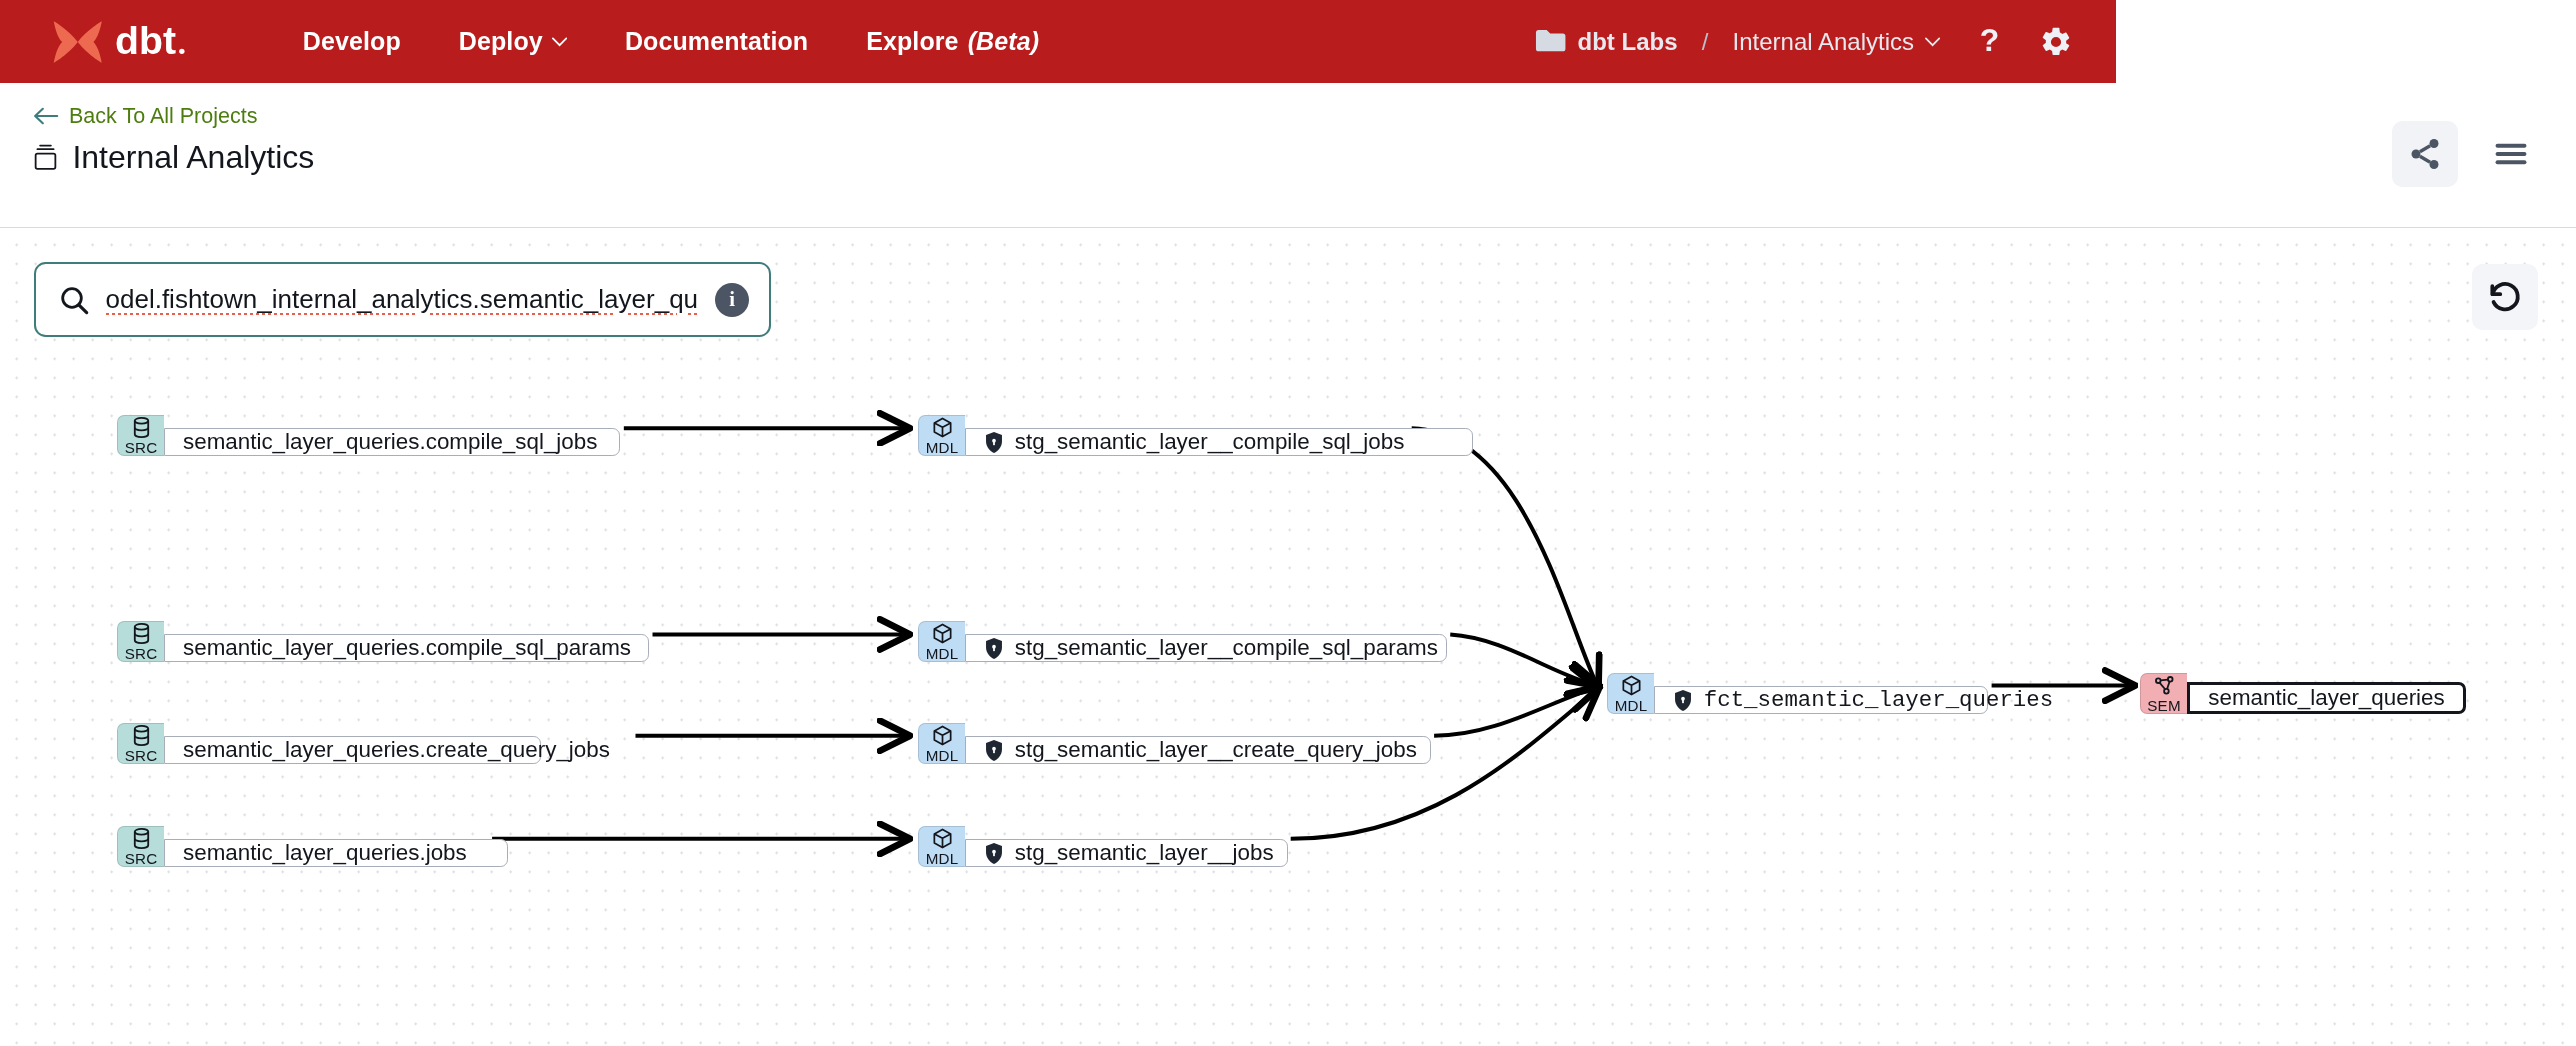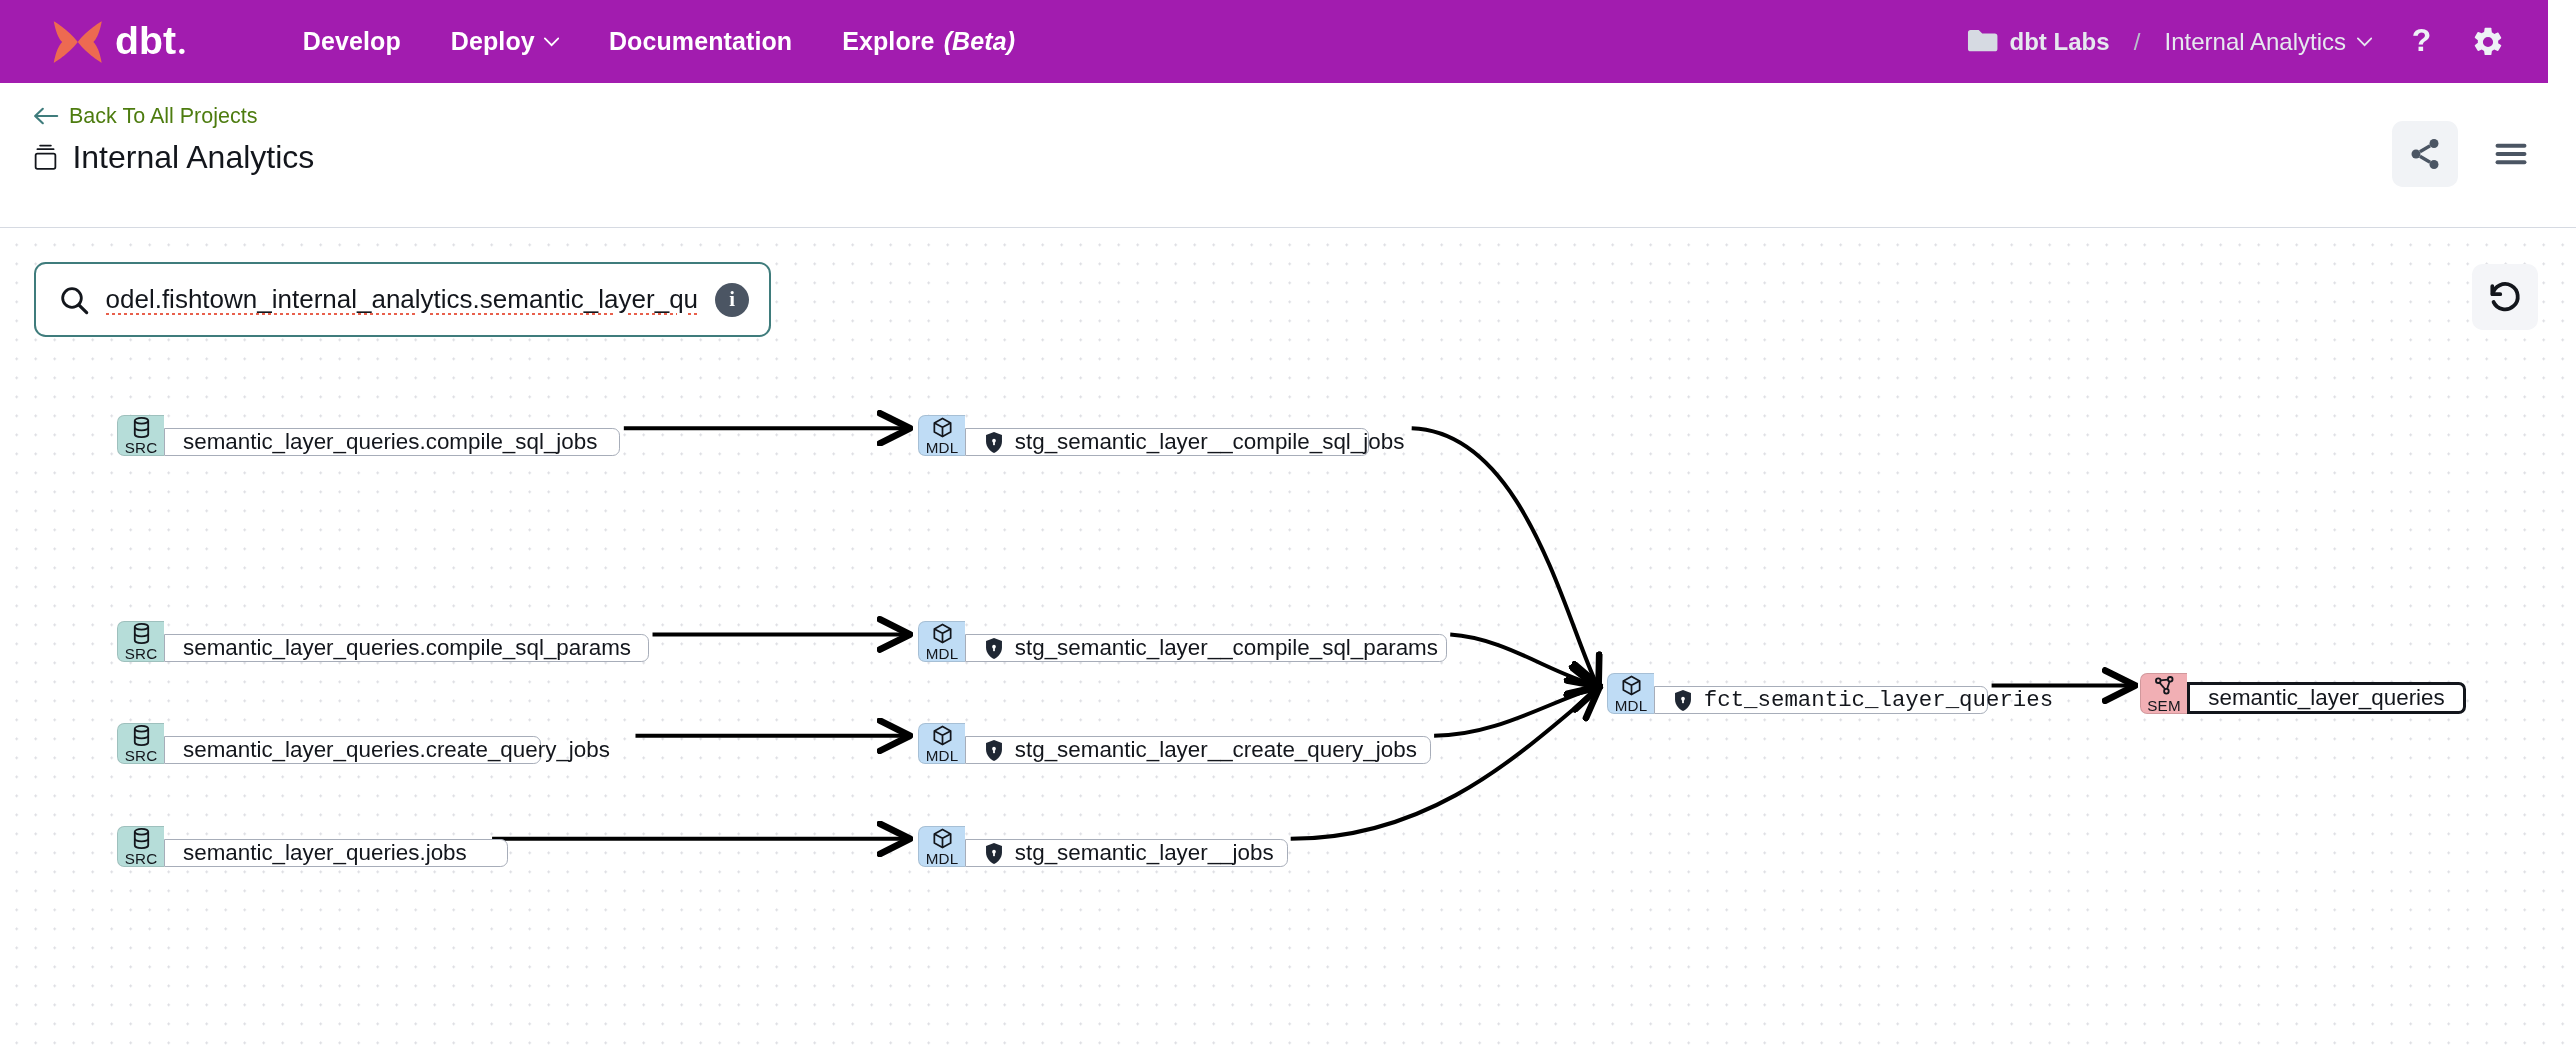--- a/index.html
+++ b/index.html
@@ -8,38 +8,38 @@
     height: 1047px;
     overflow: hidden;
     font-family: "Liberation Sans", sans-serif;
     background: #ffffff;
   }
 
   
   .topnav {
     position: absolute;
     top: 0; left: 0;
-    width: 2548px;
+    width: 2116px;
     height: 83px;
-    background: #a21caf;
+    background: #b91c1c;
     display: flex;
     align-items: center;
     padding: 0 34px;
   }
   .brand {
     display: flex;
     align-items: center;
     gap: 0px;
     margin-right: 56px;
     margin-left: 12.5px;
   }
   .brand-mark { width: 72px; height: 50px; display:block; }
   .brand-word { height: 41px; display:block; margin-left: -3.6px; }
 
-  .nav-links { display: flex; align-items: flex-end; gap: 0; }
+  .nav-links { display: flex; align-items: flex-end; gap: 8px; }
   .nav-link {
     color: #ffffff;
     font-size: 25px;
     font-weight: 700;
     letter-spacing: 0.1px;
     padding: 9px 25px;
     cursor: pointer;
     display: flex;
     align-items: center;
     gap: 9px;
@@ -461,21 +461,21 @@
   </div>
 
   <div class="node" style="left:918px; top:170px;">
     <div class="node-badge badge-mdl">
       <svg width="23" height="23" viewBox="0 0 24 24">
         <path d="M12 2.6 L20.5 7.2 V16.8 L12 21.4 L3.5 16.8 V7.2 Z" fill="none" stroke="#13161c" stroke-width="1.8" stroke-linejoin="round"></path>
         <path d="M3.5 7.2 L12 11.8 L20.5 7.2 M12 11.8 V21.4" fill="none" stroke="#13161c" stroke-width="1.8" stroke-linejoin="round"></path>
       </svg>
       <span class="bt">MDL</span>
     </div>
-    <div class="node-body" style="width:404px;">
+    <div class="node-body" style="width:508px;">
       <span class="shield">
         <svg width="20" height="23" viewBox="0 0 22 26">
           <path d="M11 1 L20 4.6 V12 C20 18 15.6 22.8 11 25 C6.4 22.8 2 18 2 12 V4.6 Z" fill="#1f2733"></path>
           <circle cx="11" cy="11" r="2.1" fill="#ffffff"></circle>
           <rect x="10" y="11" width="2" height="5" fill="#ffffff"></rect>
         </svg>
       </span>
       <span>stg_semantic_layer__compile_sql_jobs</span>
     </div>
   </div>

